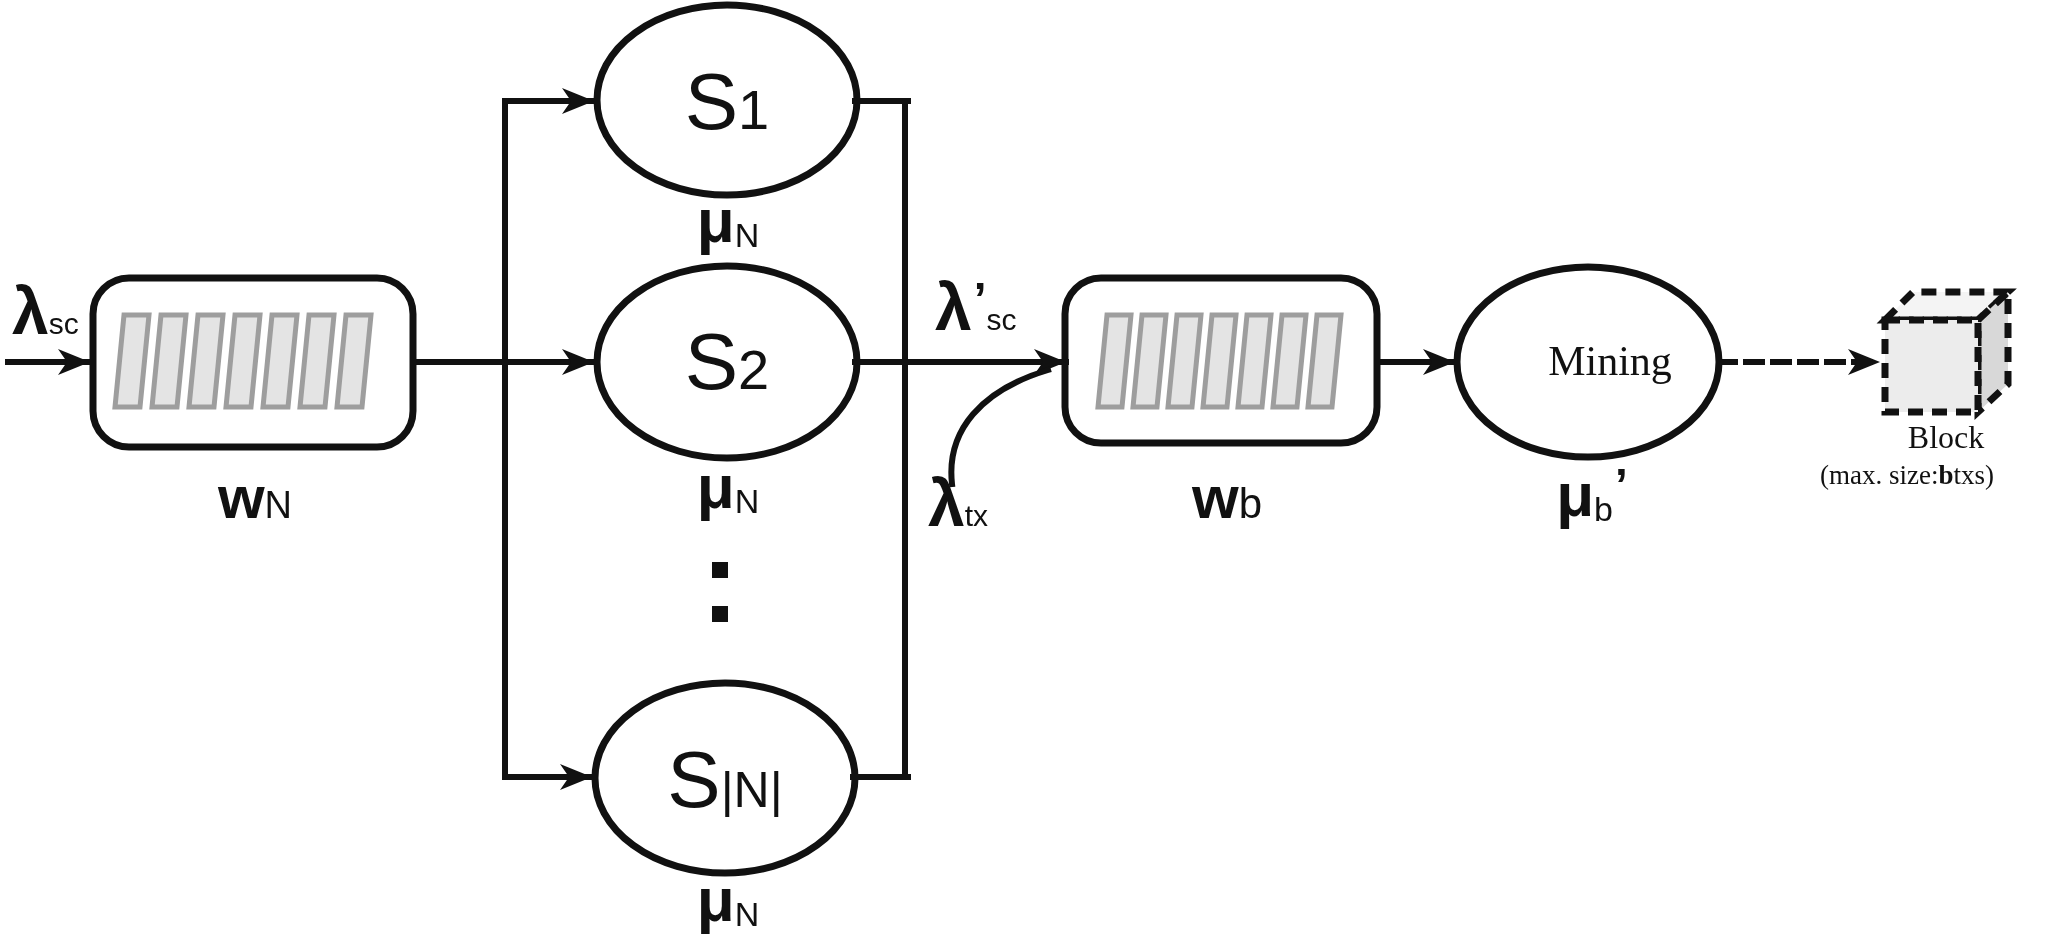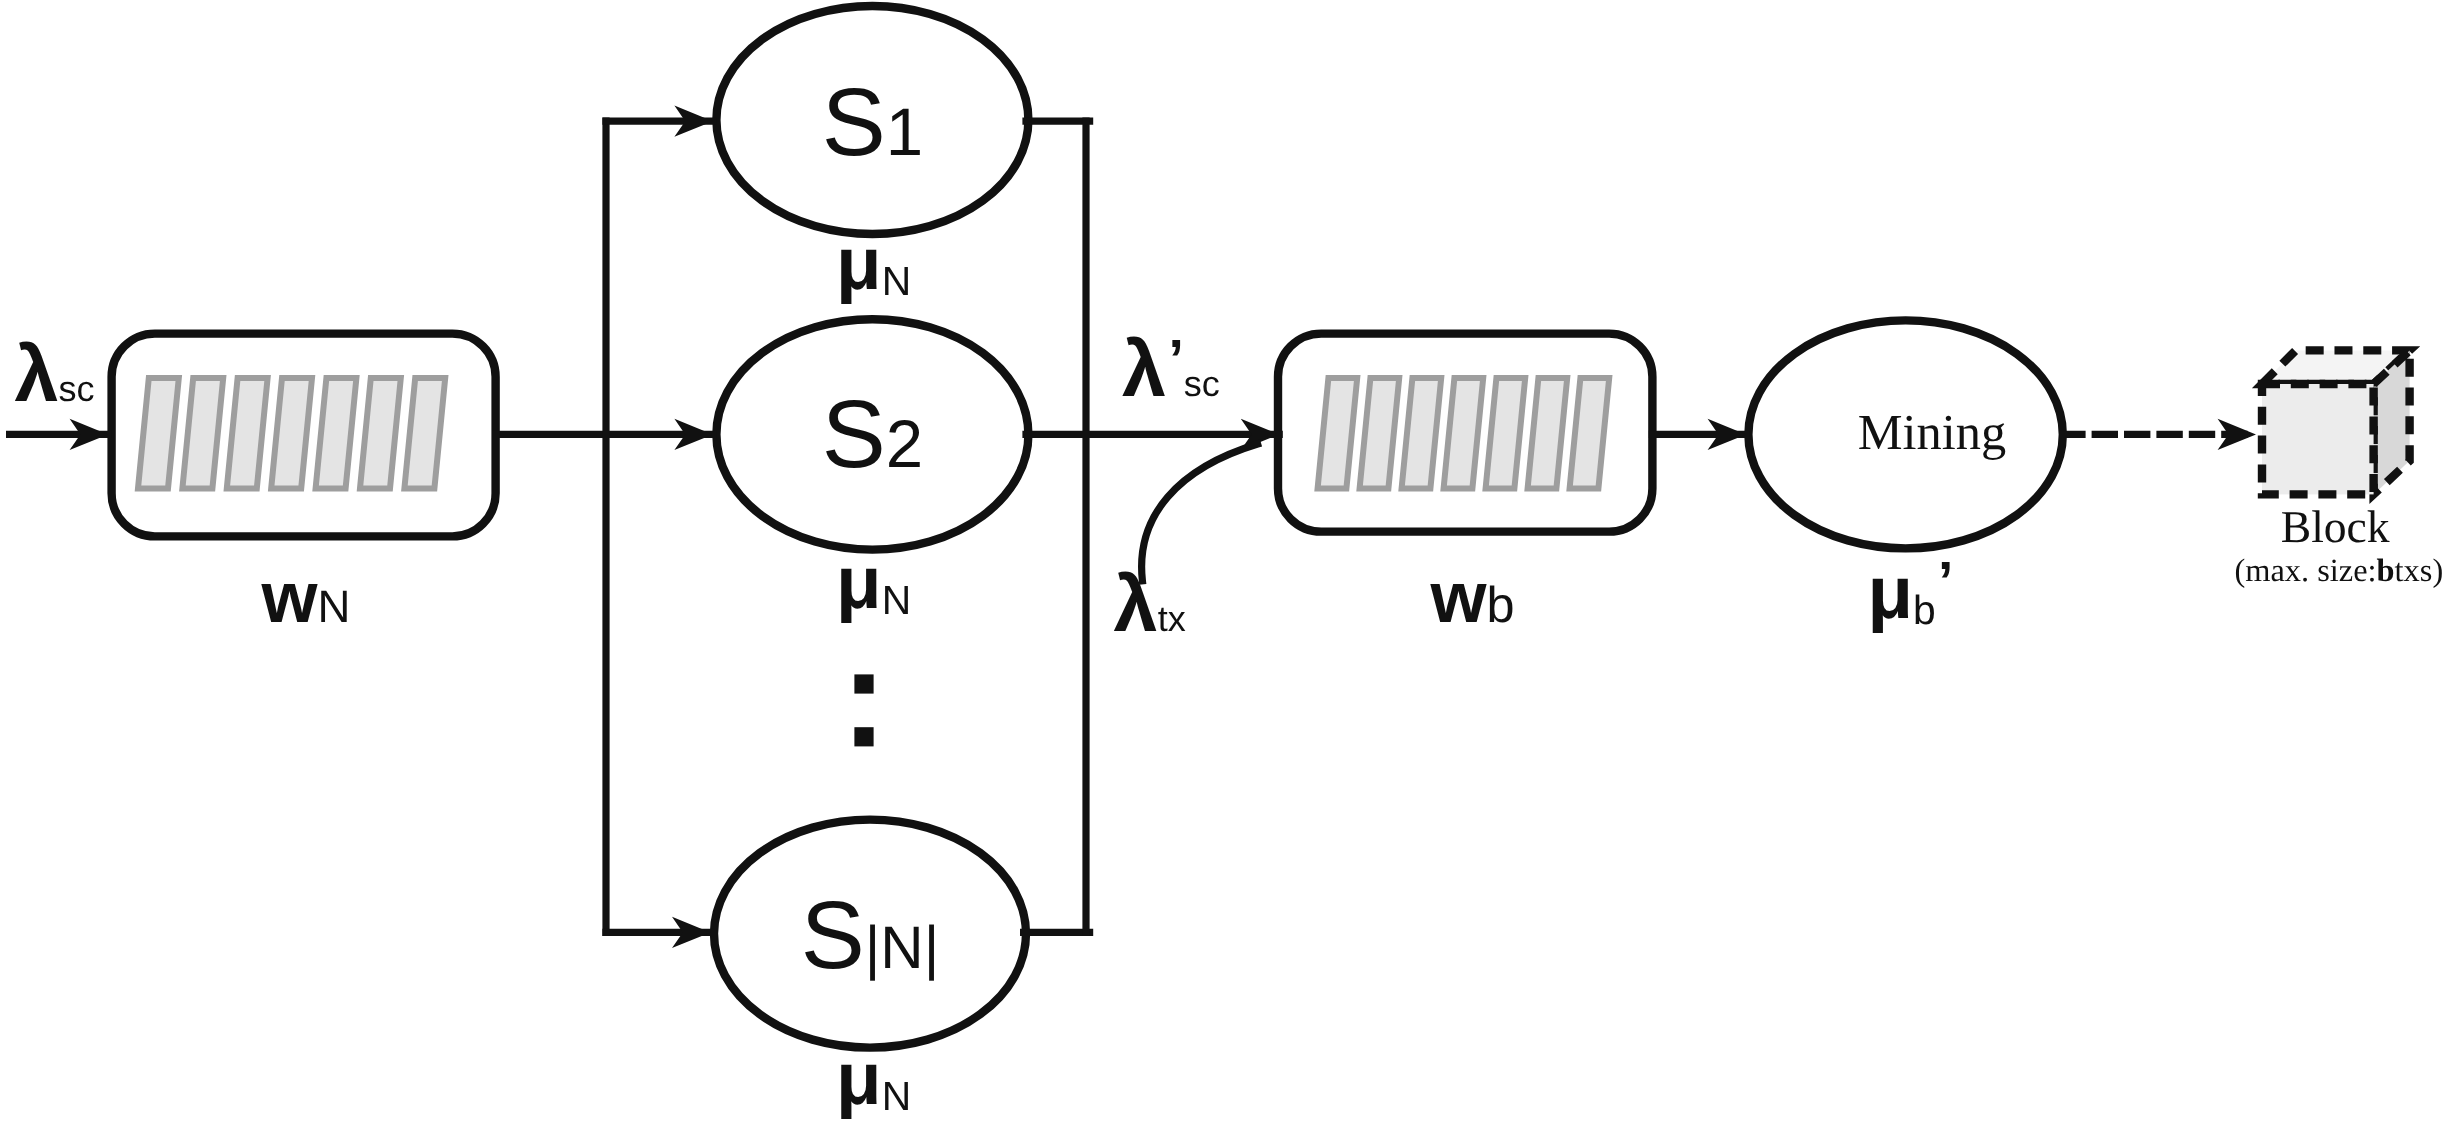--- a/index.html
+++ b/index.html
@@ -17,21 +17,21 @@
   .base-w{font-size:60px;}       
   .base-s{font-size:80px;}       
   .sub-sm{font-size:30px;}       
   .sub-w{font-size:38px;}        
   .sub-wb{font-size:42px;}       
   .sub-s{font-size:56px;}        
   .sub-sn{font-size:50px;}       
   .sub-mu{font-size:34px;position:relative;top:5px;}  
   .prime{font-size:46px;position:relative;top:-0.32em;margin-left:2px;}
   .mining-lbl{font-size:42px;margin-left:44px;}
-  .block-lbl{font-size:38px;}
+  .block-lbl{font-size:32px;}
   .block-note{font-size:27px;}
 </style>
 </head>
 <body>
 
 <div id="canvas">
 
   <svg id="diagram-svg" width="2050" height="950" viewBox="0 0 2050 950">
     <defs>
       <marker id="arr" markerUnits="userSpaceOnUse" markerWidth="38" markerHeight="30" refX="36" refY="15" orient="auto">
@@ -151,19 +151,19 @@
   </div>
   <div class="lbl ctr" style="left:1592px;top:464px">
     <span class="base-mu b">μ</span>
       <span class="sub-mu">b</span>
       <span class="prime b">’</span>
   </div>
 
   <div class="lbl ctr serif" style="left:1946px;top:421px">
     <span class="block-lbl">Block</span>
   </div>
-  <div class="lbl ctr serif" style="left:1949px;top:462px">
+  <div class="lbl ctr serif" style="left:1907px;top:462px">
     <span class="block-note">(max. size: </span>
       <span class="block-note b">b</span>
       <span class="block-note"> txs)</span>
   </div>
 
 </div>
 
 </body></html>

